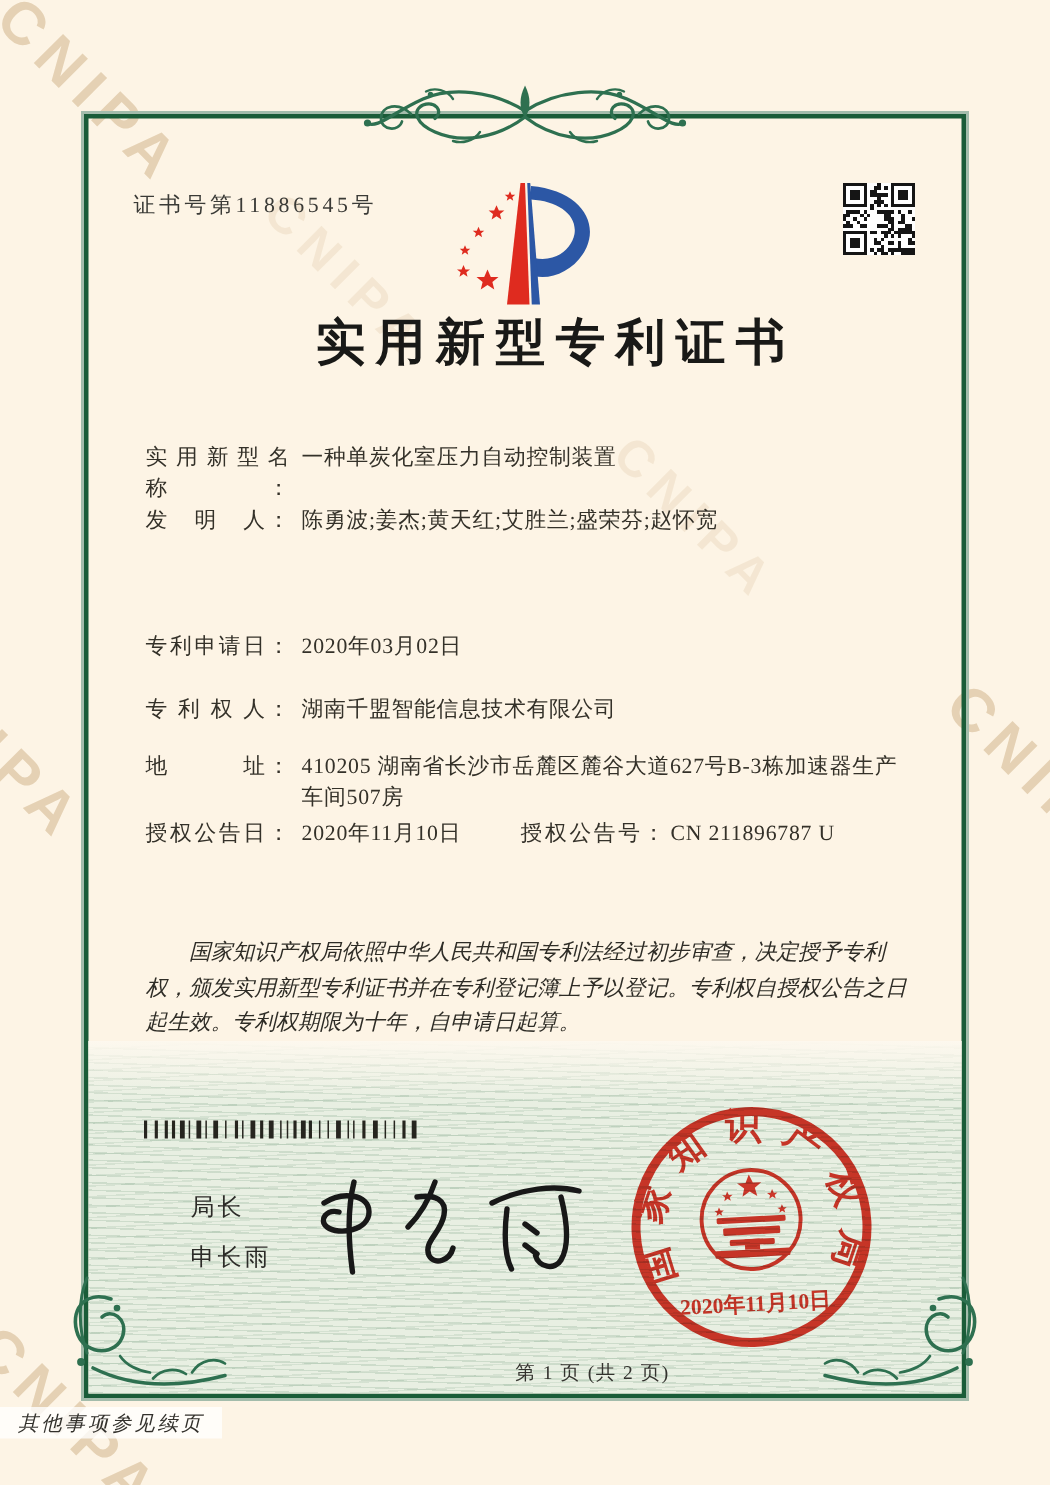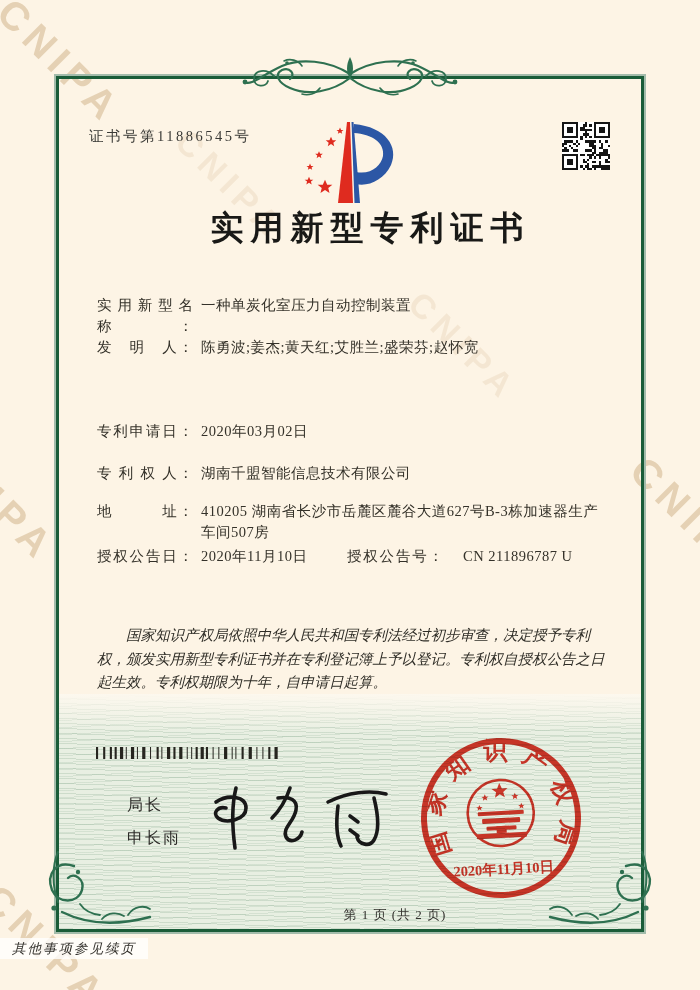--- a/index.html
+++ b/index.html
@@ -30,21 +30,21 @@
     background:linear-gradient(var(--paper-bg), rgba(253,248,238,0));}
   .cert-number{position:absolute;left:89px;top:116px;font-size:14.5px;letter-spacing:2.5px;color:#3a3a36;margin-top:11px;}
   .title{position:absolute;left:56px;top:206px;width:588px;text-align:center;
     font-size:33px;font-weight:700;letter-spacing:7px;color:#191917;padding-left:41px;}
   .row{position:absolute;left:97px;width:508px;display:flex;font-size:14.5px;
     line-height:21px;color:var(--text-body);}
   .row .lbl{width:96px;flex:none;text-align:justify;text-align-last:justify;}
   .row .val{flex:1;margin-left:8px;letter-spacing:.5px;}
   .pair2{position:absolute;left:250px;top:0;display:flex;width:258px;}
   .pair2 .lbl{width:96px;flex:none;text-align:justify;text-align-last:justify;}
-  .pair2 .val{margin-left:20px;}
+  .pair2 .val{margin-left:4px;}
   .body-text{position:absolute;left:97px;top:584px;width:510px;font-size:14.5px;
     line-height:23.5px;color:#2e2c26;font-style:italic;}
   .body-text p{text-indent:2em;margin-top:40px;}
   .signer{position:absolute;left:127px;font-family:"Liberation Sans","DejaVu Sans",sans-serif;
     font-size:16px;font-weight:500;color:#2c2b28;letter-spacing:2px;}
   .page-footer{position:absolute;left:56px;top:906px;width:678px;text-align:center;
     font-size:13px;color:#33322e;letter-spacing:1px;}
   .note{position:absolute;left:0;top:940px;width:660px;text-align:left;
     font-size:13.5px;color:#33312c;font-style:italic;letter-spacing:2px;}
   .note span{background:rgba(255,255,255,.78);padding:3px 12px;}

